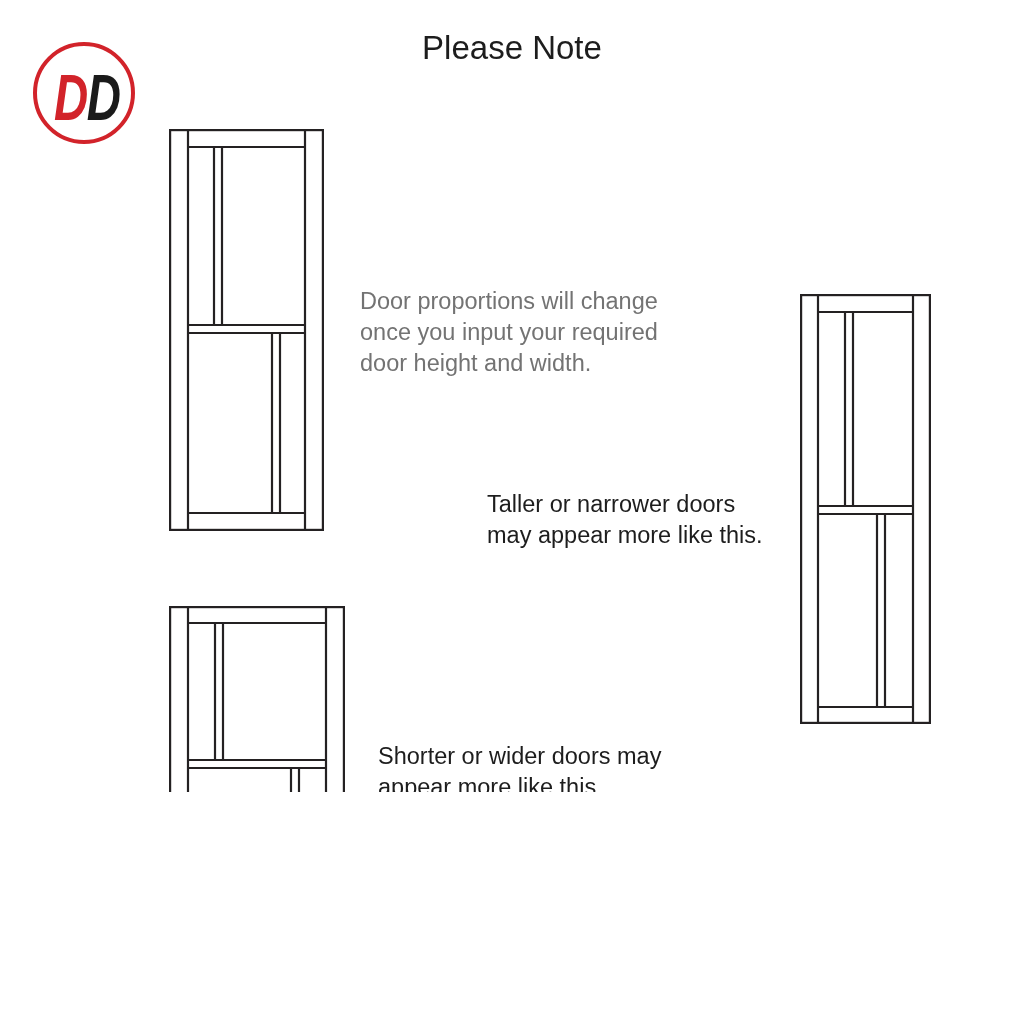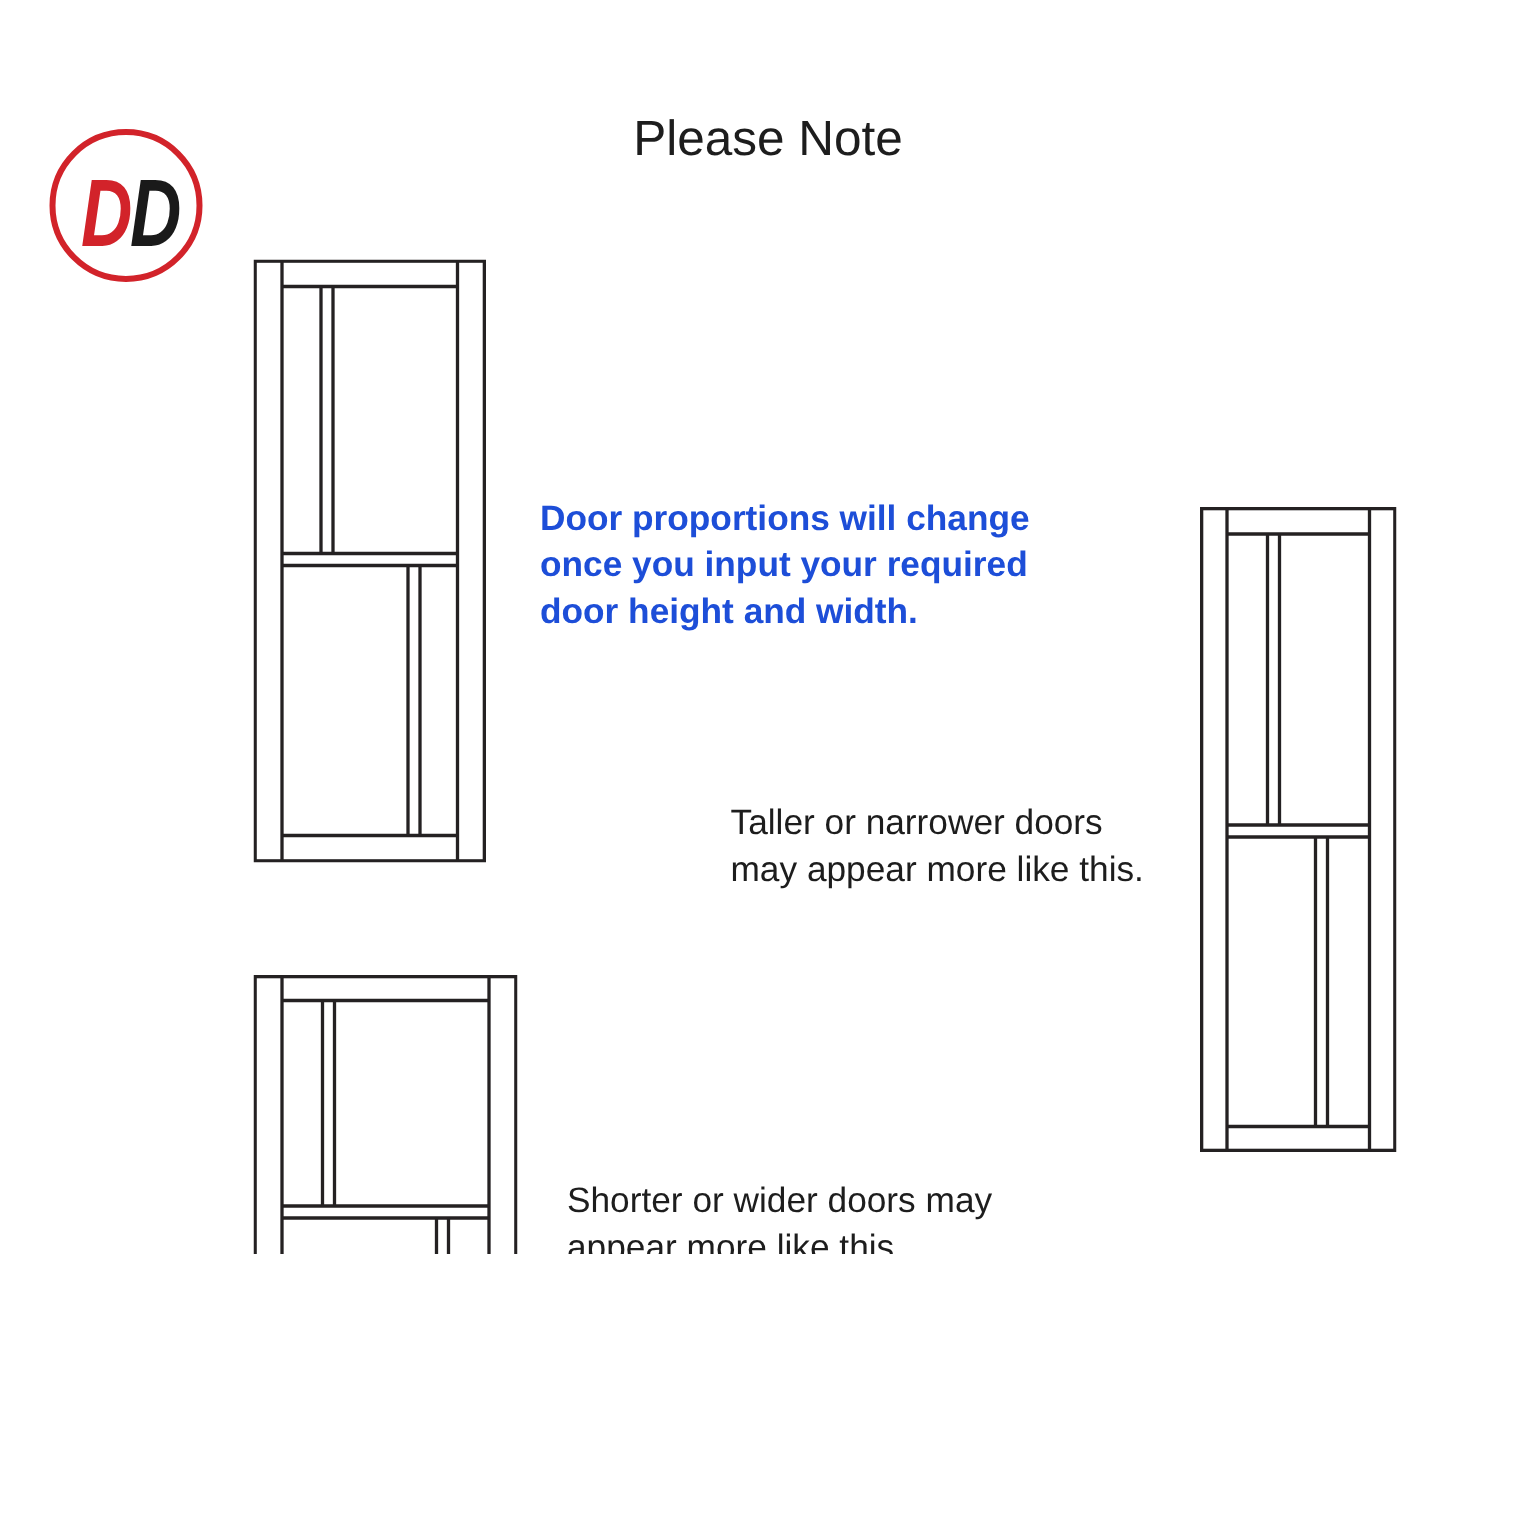--- a/index.html
+++ b/index.html
@@ -6,21 +6,20 @@
     margin: 0; padding: 0;
     background: #ffffff;
     font-family: "Liberation Sans", sans-serif;
   }
   #canvas {
     position: relative;
     width: 1024px;
     height: 792px;
     background: #ffffff;
     overflow: hidden;
-    margin-top: 44px;
   }
   
   .logo {
     position: absolute;
     left: 33px; top: 42px;
     width: 94px; height: 94px;
     border-radius: 50%;
     background: #ffffff;
     display: flex;
     align-items: center;
@@ -121,21 +120,21 @@
           <line x1="19" y1="154" x2="157" y2="154"></line>
           <line x1="19" y1="162" x2="157" y2="162"></line>
           <line x1="46" y1="17" x2="46" y2="154"></line>
           <line x1="54" y1="17" x2="54" y2="154"></line>
           <line x1="122" y1="162" x2="122" y2="302"></line>
           <line x1="130" y1="162" x2="130" y2="302"></line>
         </g>
       </svg>
     </div>
 
-  <div class="note" id="note-0" style="color: #1d4ed8; font-weight: bold;">Door proportions will change
+  <div class="note" id="note-0" style="color: #737373;">Door proportions will change
 once you input your required
 door height and width.</div>
   <div class="note" id="note-2" style="color: rgb(29, 29, 29);">Shorter or wider doors may
 appear more like this.</div>
   <div class="note" id="note-1" style="color: rgb(29, 29, 29);">Taller or narrower doors
 may appear more like this.</div>
 
 </div>
 
 </body></html>

